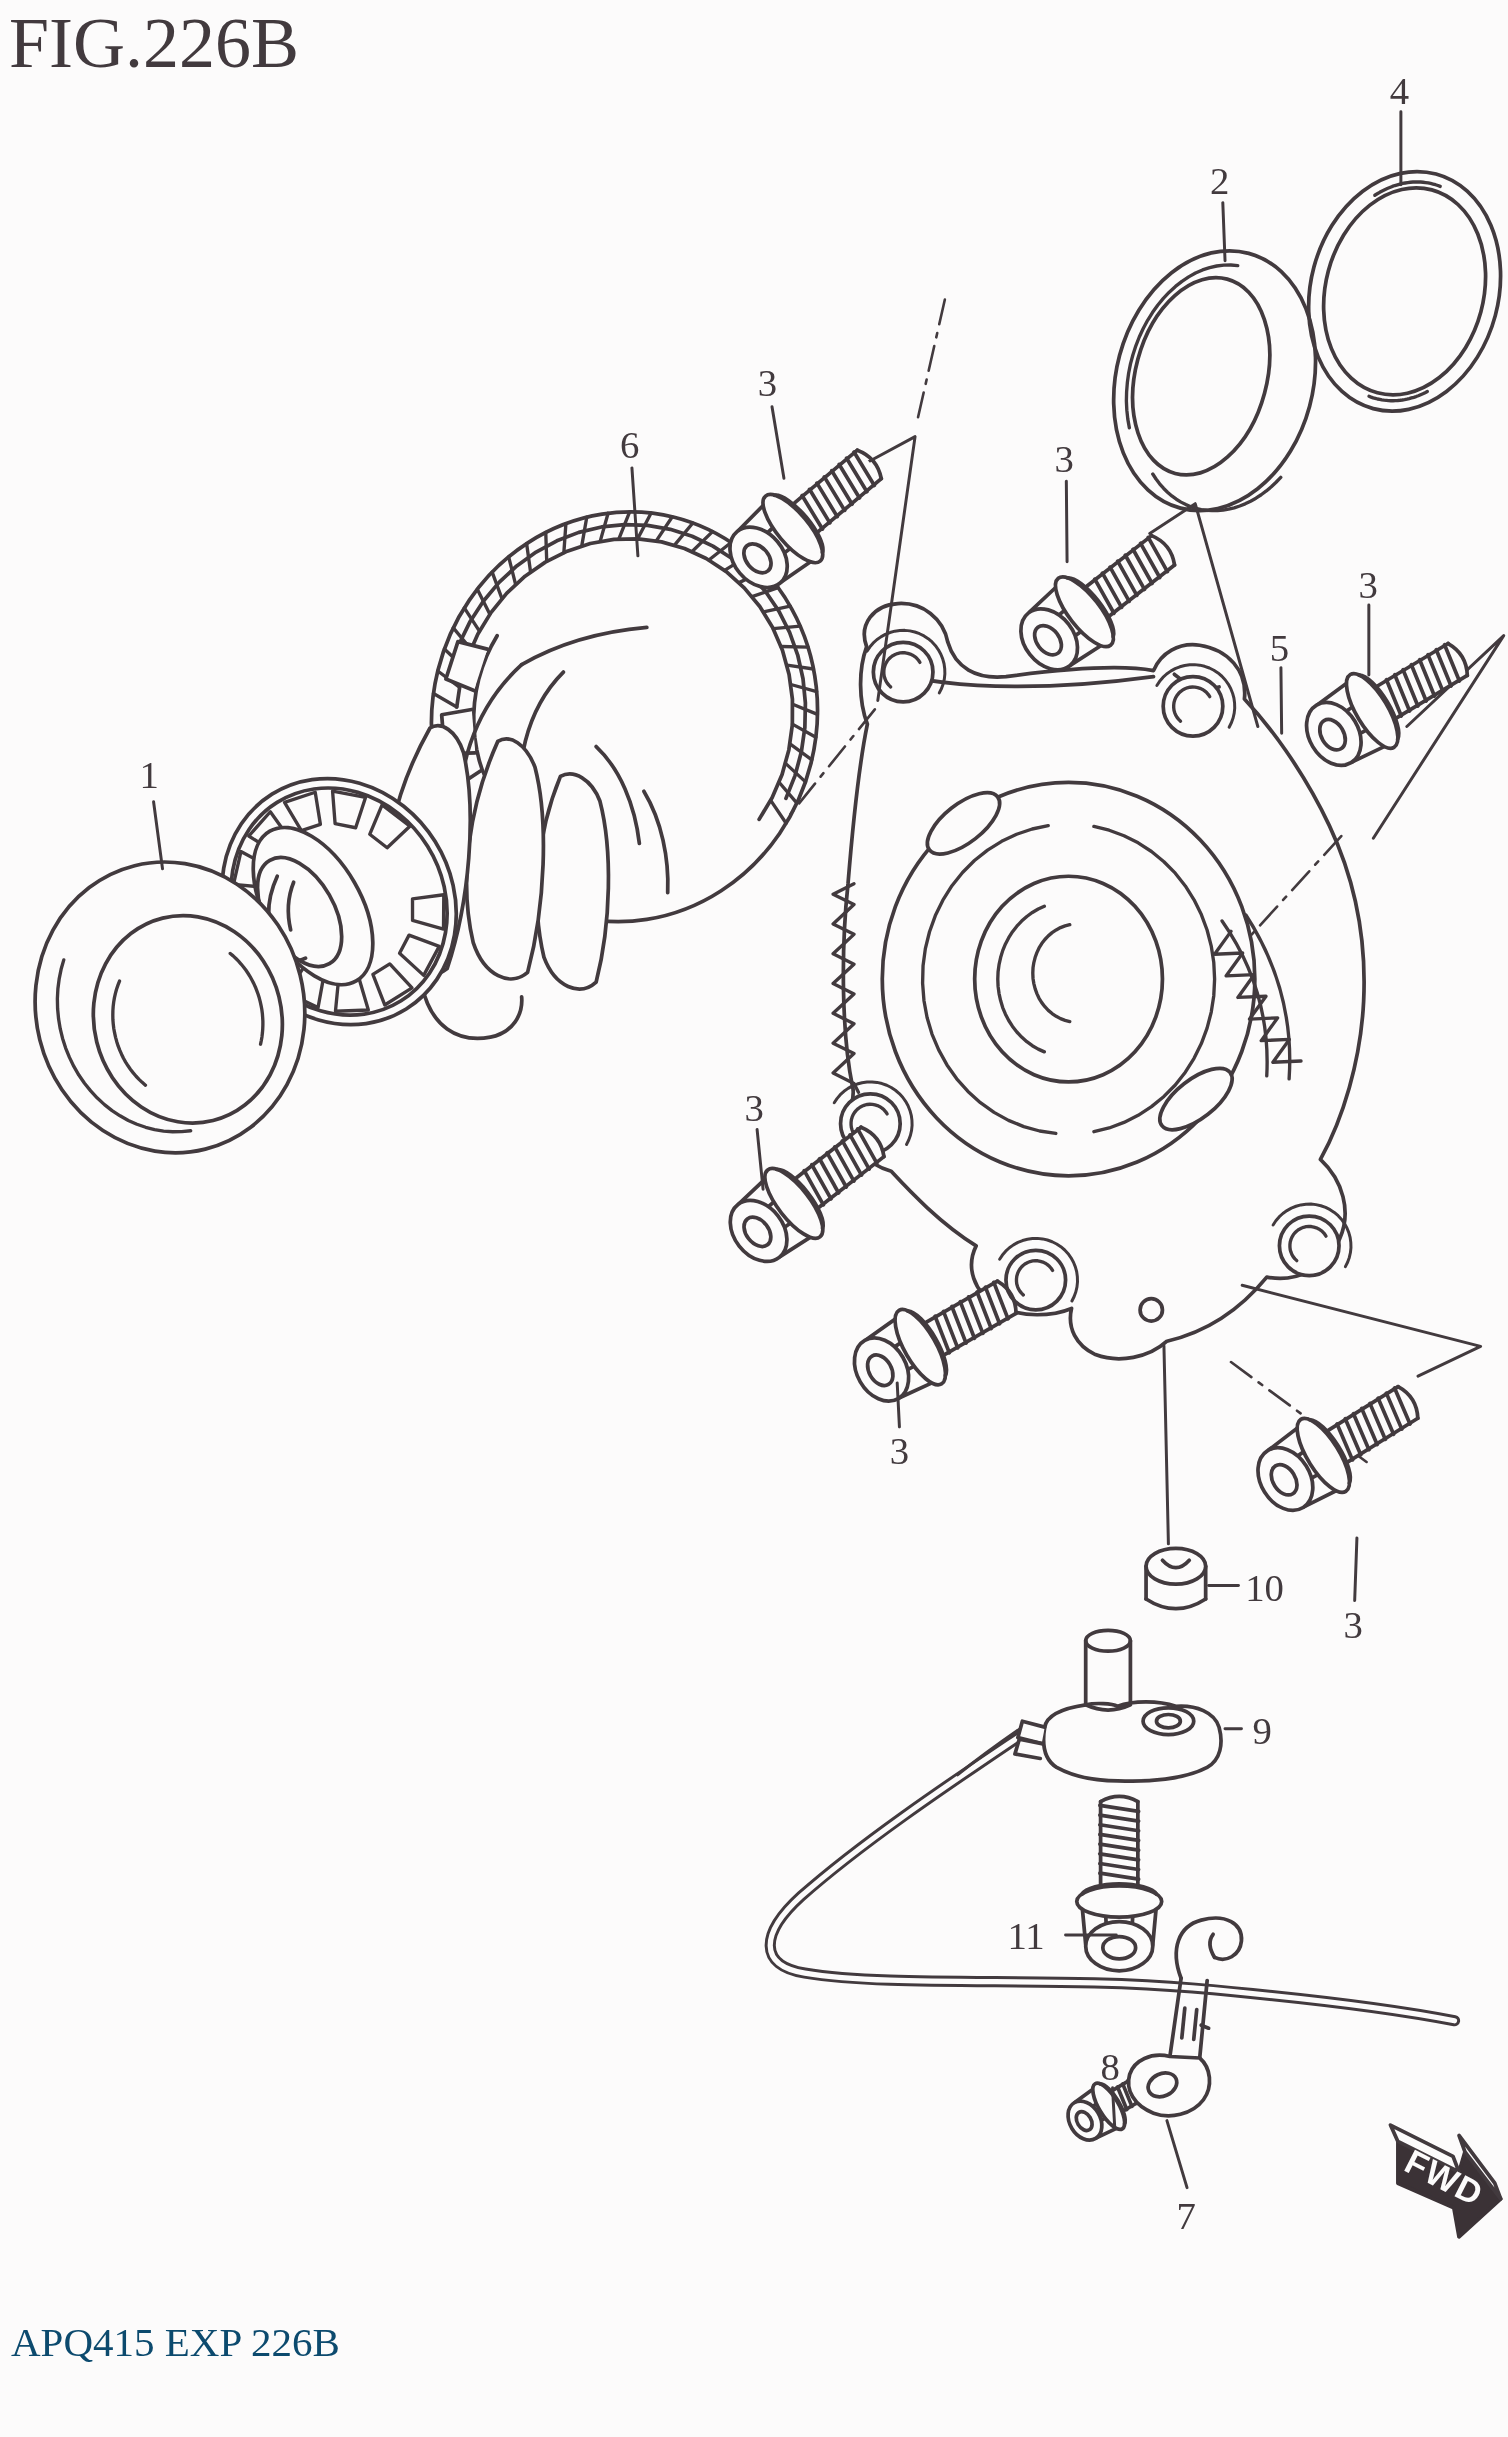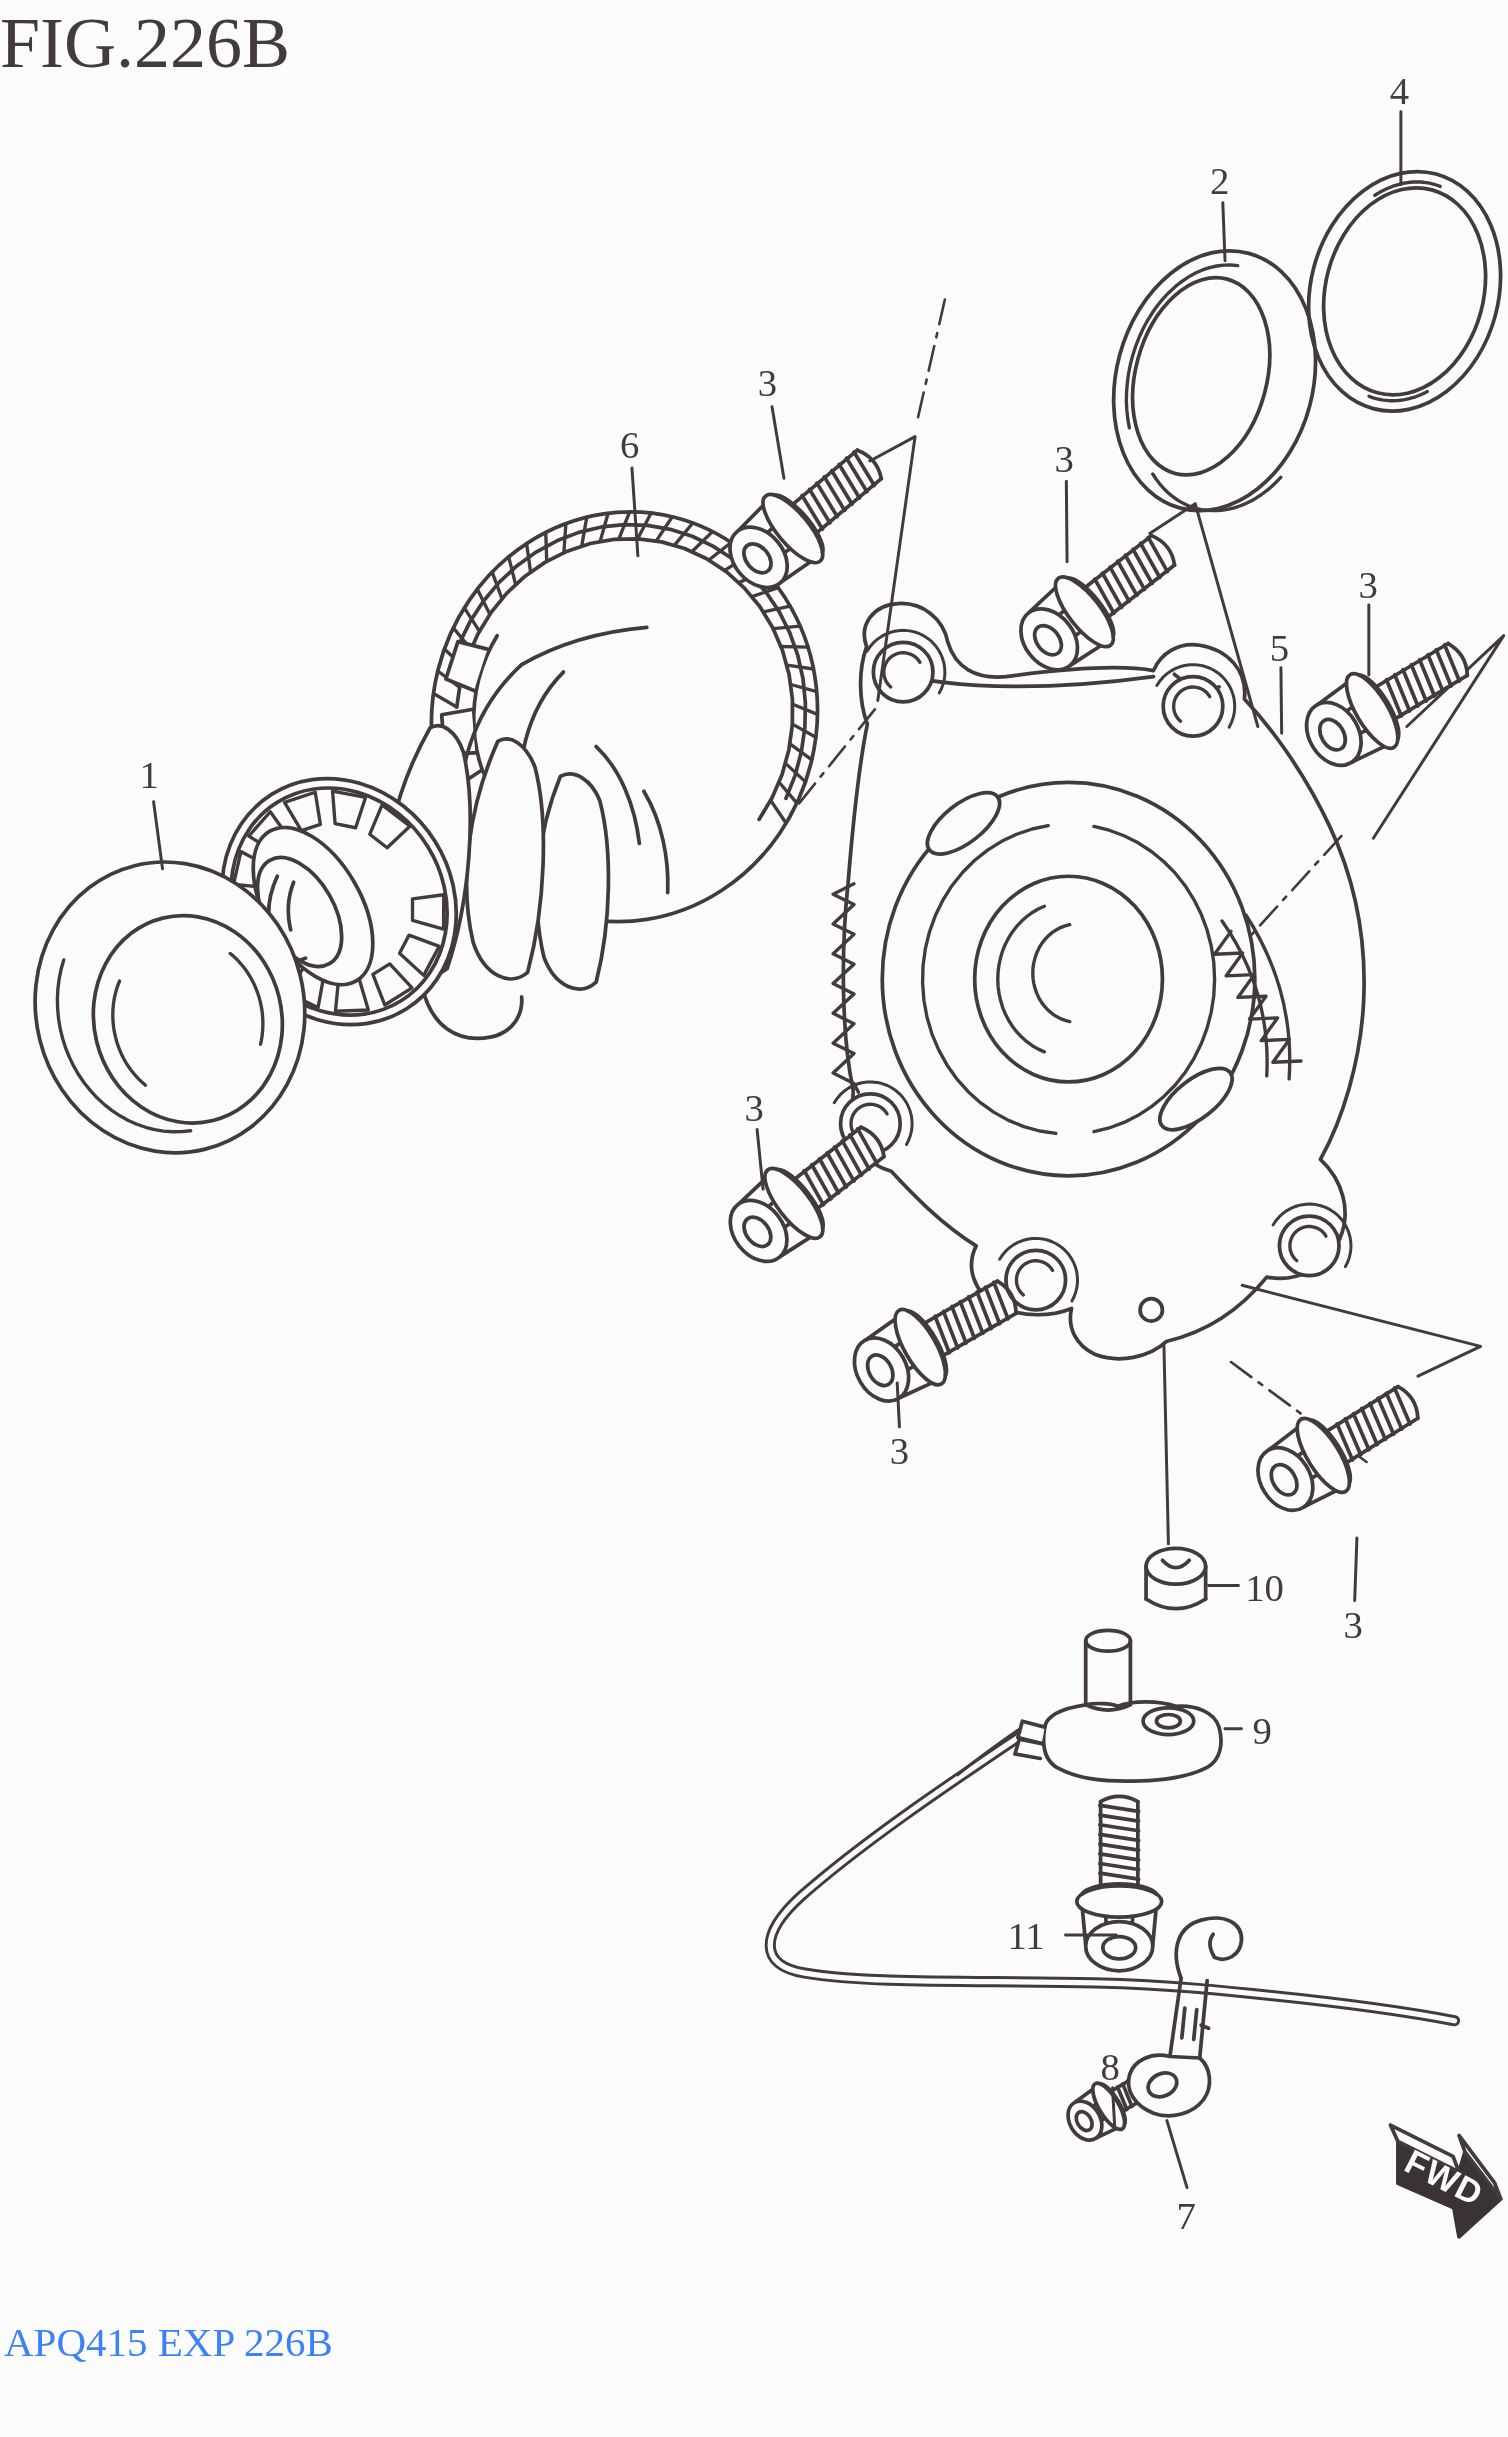--- a/index.html
+++ b/index.html
@@ -2,26 +2,26 @@
 <html style="font-size:12px"><head>
 <meta charset="utf-8">
 <style>
   html,body{margin:0;padding:0;}
   body{background:#e8e8e8;font-family:"Liberation Serif", serif;}
   .page{
     position:relative; width:1509px; height:2438px;
     background:#fcfbfb; overflow:hidden;
   }
   .fig-title{
-    position:absolute; left:0; top:1.5px;
+    position:absolute; left:9px; top:1.5px;
     font-size:72px; color:#423a3e; letter-spacing:0px;
   }
   .footer{
-    position:absolute; left:4px; top:2316px;
-    font-size:41px; color:#3b82f6; line-height:1.27;
+    position:absolute; left:11px; top:2316px;
+    font-size:41px; color:#0c4a6e; line-height:1.27;
   }
   svg{position:absolute;left:0;top:0;}
   svg *{vector-effect:none;}
   text.callout{
     font-family:"Liberation Serif", serif;
     font-size:52px; fill:#423a3e;
   }
   .fwd-text{
     font-family:"Liberation Sans", sans-serif;
     font-weight:bold; font-size:46px; fill:#fcfbfb; letter-spacing:2px;

